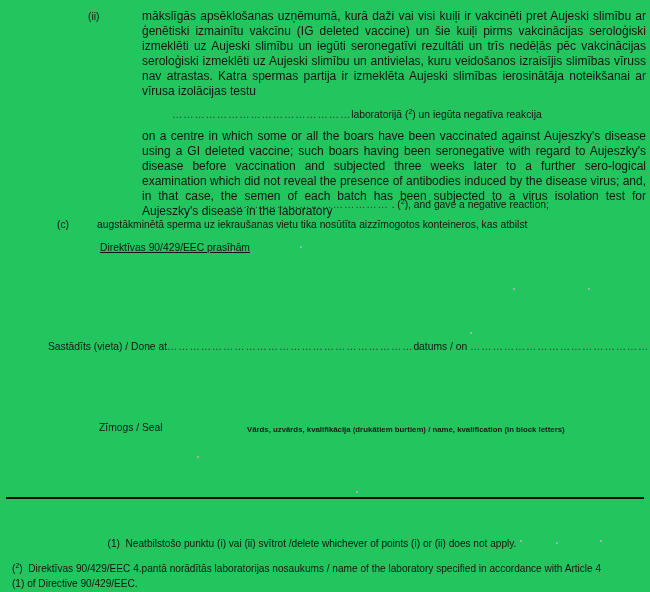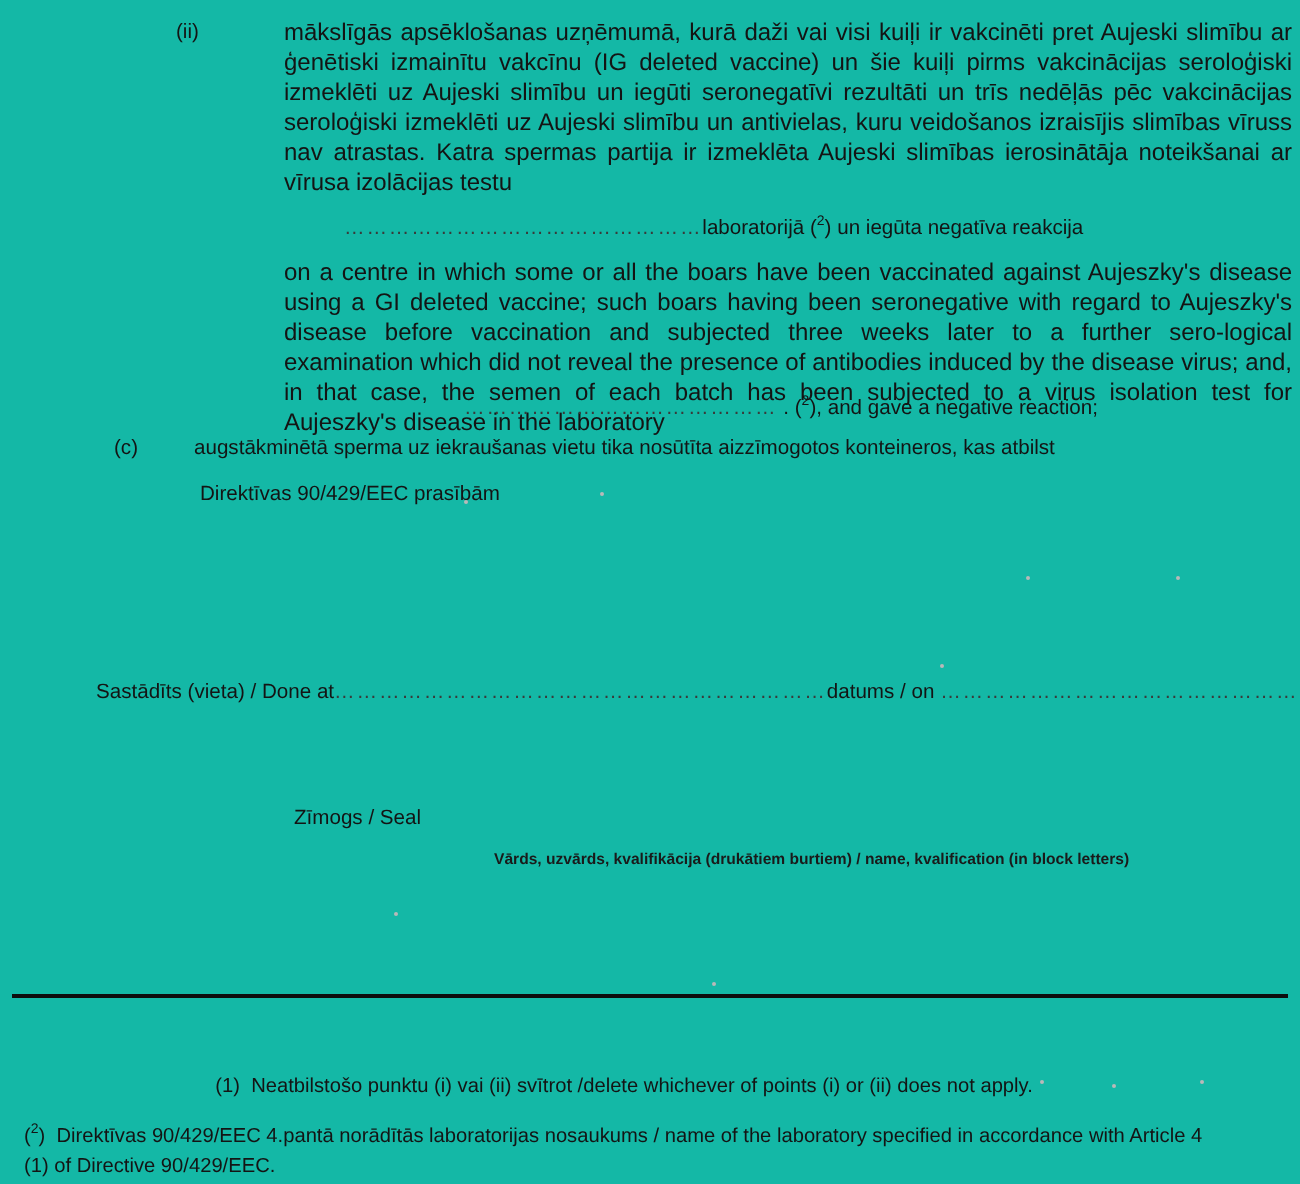--- a/index.html
+++ b/index.html
@@ -9,21 +9,21 @@
     background: #ffffff;
   }
   body {
     font-family: "Liberation Sans", sans-serif;
     color: #101010;
   }
   .page {
     position: relative;
     width: 650px;
     height: 592px;
-    background: #14b8a6;
+    background: #22c55e;
     overflow: hidden;
   }
 
   
   .blk {
     position: absolute;
     font-size: 12px;
     line-height: 15.1px;
     color: #141414;
     text-align: justify;
@@ -108,28 +108,28 @@
   <div class="blk en" style="left:142px; top:129px; width:504px;">on a centre in which some or all the boars have been vaccinated against Aujeszky's disease using a GI deleted vaccine; such boars having been seronegative with regard to Aujeszky's disease before vaccination and subjected three weeks later to a further sero-logical examination which did not reveal the presence of antibodies induced by the disease virus; and, in that case, the semen of each batch has been subjected to a virus isolation test for Aujeszky's disease in the laboratory</div>
 
   <div class="line-item" style="left:232px; top:197px;">
     <span class="dots">……………………………………</span><span> . (</span><span class="sup">2</span><span>), and gave a negative reaction;</span>
   </div>
 
   <div class="marker" style="left:57px; top:217px;">(c)</div>
 
   <div class="line-item" style="left:97px; top:217px;">augstākminētā sperma uz iekraušanas vietu tika nosūtīta  aizzīmogotos konteineros, kas atbilst</div>
 
-  <div class="line-item" style="left:100px; top:240px;">Direktīvas 90/429/EEC prasībām</div>
+  <div class="line-item" style="left:100px; top:240px;text-decoration:underline;">Direktīvas 90/429/EEC prasībām</div>
 
 
   <div class="line-item" style="left:48px; top:339px;">
     <span>Sastādīts (vieta) / Done at</span><span class="dots">…………………………………………………………</span><span>datums / on</span>&nbsp;<span class="dots">………………………………………………………</span>
   </div>
 
-  <div class="line-item" style="left:99px; top:402px;margin-left:48px;">Zīmogs / Seal</div>
+  <div class="line-item" style="left:99px; top:420px;">Zīmogs / Seal</div>
 
 
   <div class="tiny" style="left:247px; top:424px;">Vārds, uzvārds, kvalifikācija (drukātiem burtiem) / name, kvalification (in block letters)</div>
 
   <hr class="rule" style="left:6px; top:497px; width:638px;">
 
   <div class="foot" style="left:12px; top:537px; width:600px;text-align:center;">
     <span>(1)</span>&nbsp;&nbsp;<span>Neatbilstošo punktu (i) vai (ii) svītrot /delete whichever of points (i) or (ii) does not apply.</span>
   </div>
 

